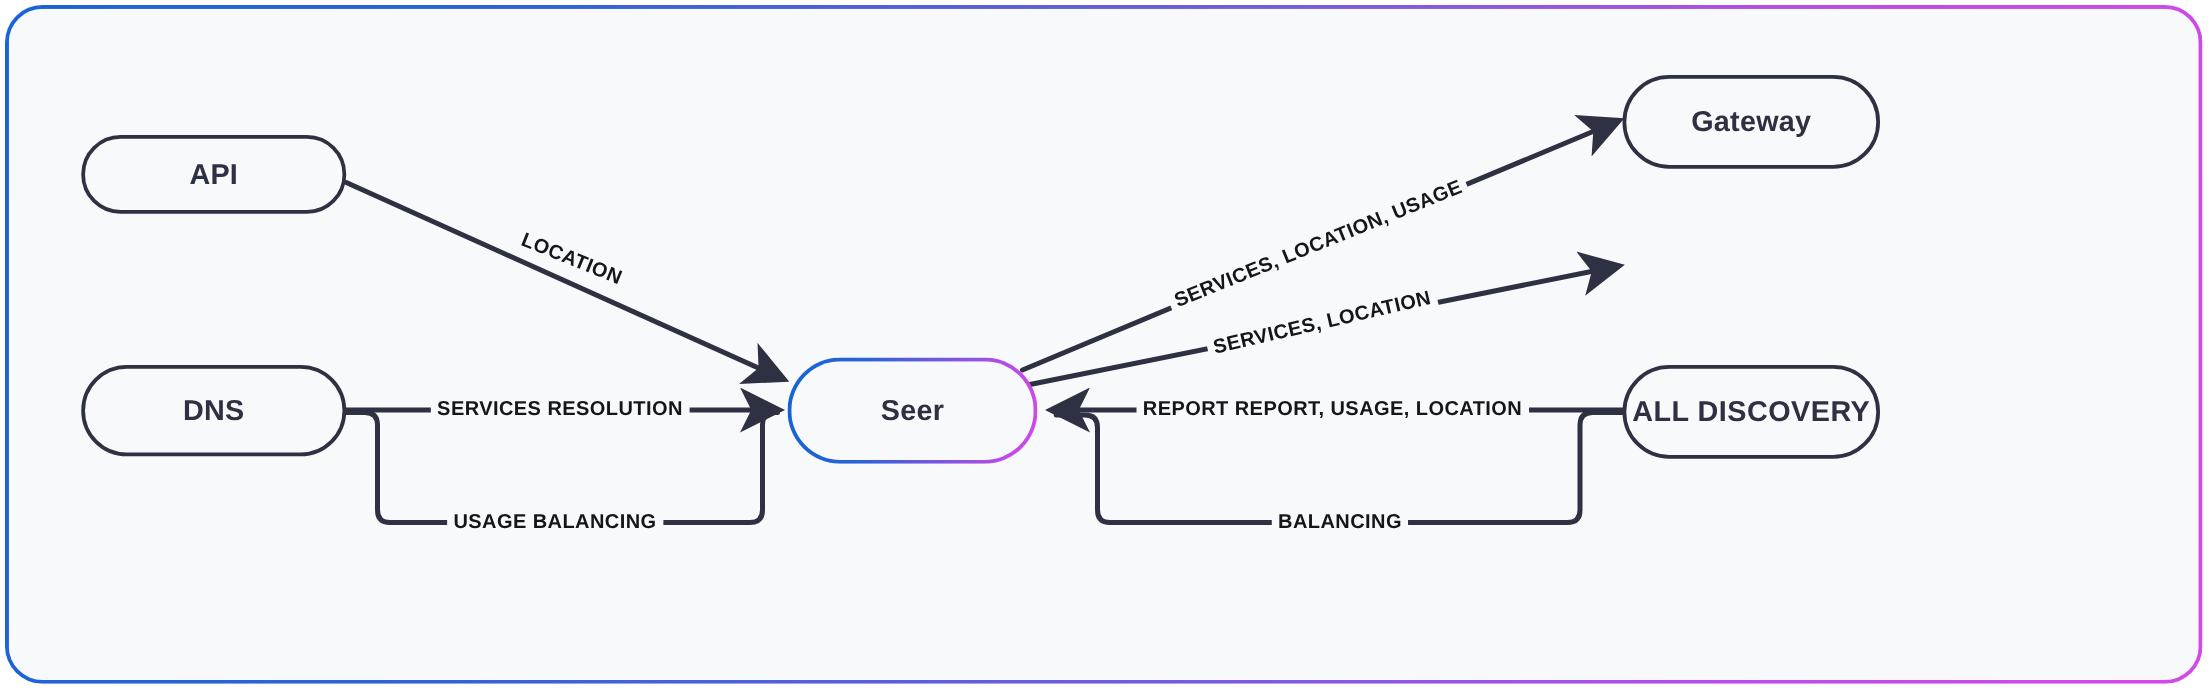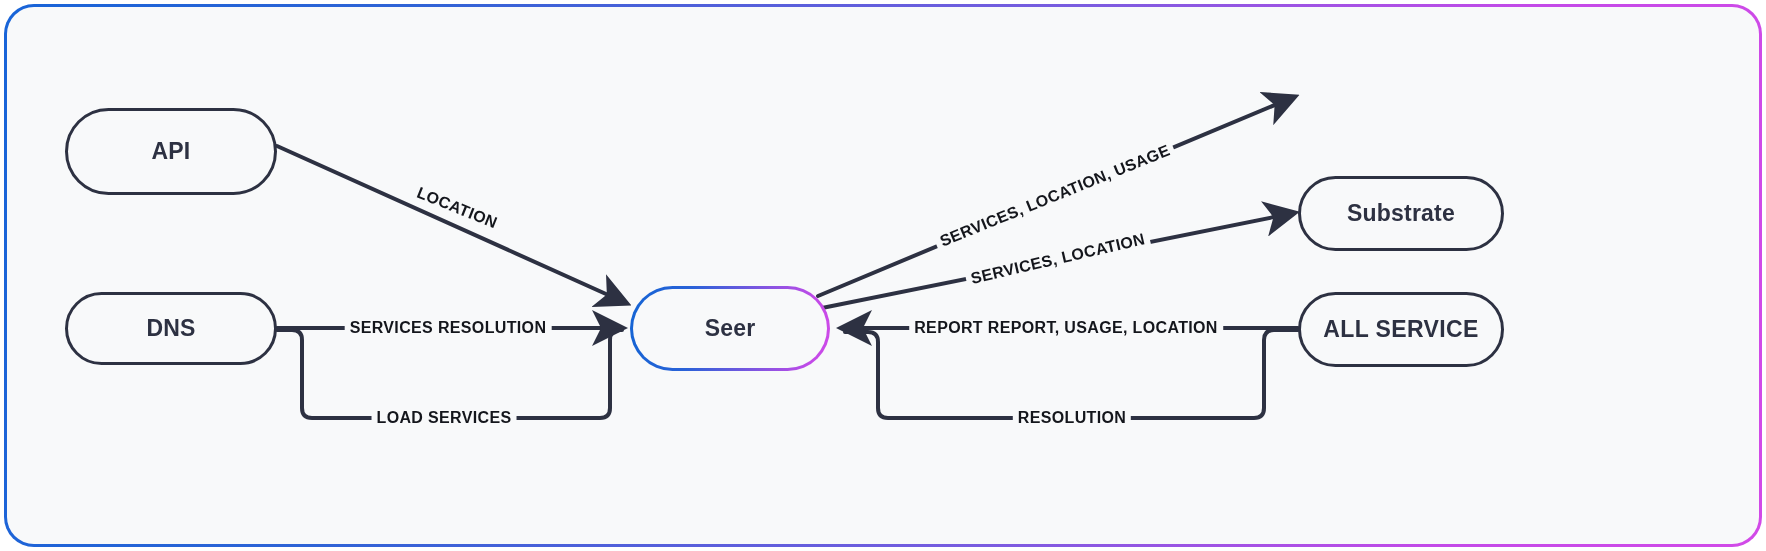--- a/index.html
+++ b/index.html
@@ -95,48 +95,48 @@
       <path d="M 818 296 L 1294 97" marker-end="url(#arrow)"></path>
 
       <path d="M 822 308 L 1294 213" marker-end="url(#arrow)"></path>
 
       <path d="M 1298 328 L 842 328" marker-end="url(#arrow)"></path>
 
       <path d="M 1298 330 L 1274 330 Q 1264 330 1264 340 L 1264 408 Q 1264 418 1254 418 L 888 418 Q 878 418 878 408 L 878 342 Q 878 332 868 332 L 845 332"></path>
     </g>
   </svg>
 
-  <div class="node node-plain" id="node-api" style="left:65px; top:108px; width:212px; height:87px;">
+  <div class="node node-plain" id="node-api" style="left:65px; top:108px; width:212px; height:63px;">
     <span>API</span>
   </div>
 
   <div class="node node-plain" id="node-seer" style="left:630px; top:286px; width:200px; height:85px;">
     <span>Seer</span>
   </div>
 
   <div class="node node-plain" id="node-dns" style="left:65px; top:292px; width:212px; height:73px;">
     <span>DNS</span>
   </div>
 
-
-  <div class="node node-plain" id="node-substrate" style="left:1298px; top:176px; width:206px; height:75px;">
-    <span>Substrate</span>
+  <div class="node node-plain" id="node-gateway" style="left:1298px; top:60px; width:206px; height:75px;">
+    <span>Gateway</span>
   </div>
 
+
   <div class="node node-caps" id="node-all-services" style="left:1298px; top:292px; width:206px; height:75px;">
-    <span>ALL SERVICE</span>
+    <span>ALL DISCOVERY</span>
   </div>
 
   <div class="edge-label" style="left: 457px; top: 208px; transform: translate(-50%, -50%) rotate(22deg);">LOCATION</div>
 
   <div class="edge-label" style="left: 448px; top: 328px; transform: translate(-50%, -50%) rotate(0deg);">SERVICES RESOLUTION</div>
 
-  <div class="edge-label" style="left: 444px; top: 418px; transform: translate(-50%, -50%) rotate(0deg);">LOAD SERVICES</div>
+  <div class="edge-label" style="left: 444px; top: 418px; transform: translate(-50%, -50%) rotate(0deg);">USAGE BALANCING</div>
 
   <div class="edge-label" style="left: 1055px; top: 196px; transform: translate(-50%, -50%) rotate(-22deg);">SERVICES, LOCATION, USAGE</div>
 
   <div class="edge-label" style="left: 1058px; top: 259px; transform: translate(-50%, -50%) rotate(-13deg);">SERVICES, LOCATION</div>
 
   <div class="edge-label" style="left: 1066px; top: 328px; transform: translate(-50%, -50%) rotate(0deg);">REPORT REPORT, USAGE, LOCATION</div>
 
-  <div class="edge-label" style="left: 1072px; top: 418px; transform: translate(-50%, -50%) rotate(0deg);">RESOLUTION</div>
+  <div class="edge-label" style="left: 1072px; top: 418px; transform: translate(-50%, -50%) rotate(0deg);">BALANCING</div>
 
 </div>
 
 </body></html>

